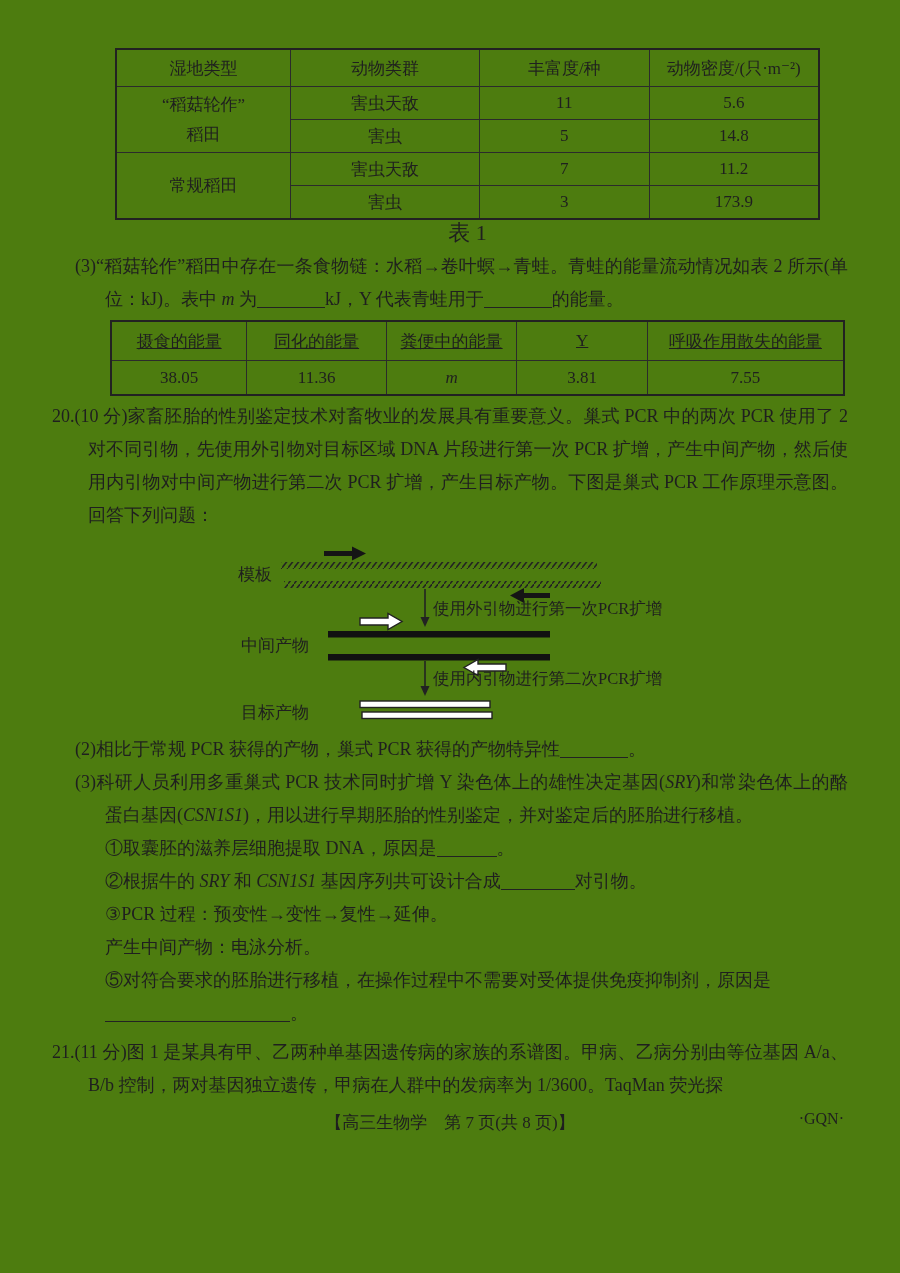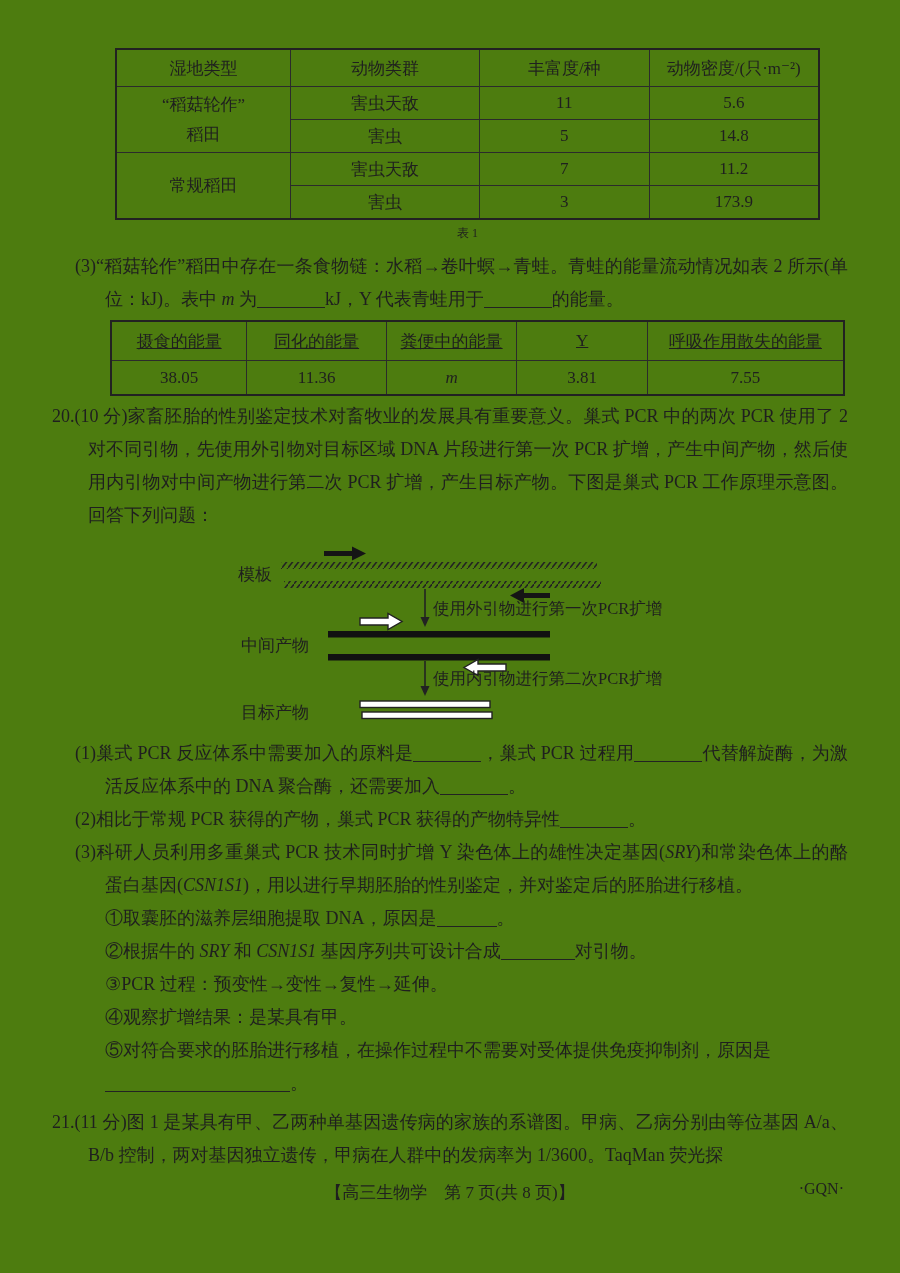--- a/index.html
+++ b/index.html
@@ -22,21 +22,21 @@
     font-weight:normal;
     text-align:center;vertical-align:middle;
     font-size:17px;padding:0 4px;
   }
   .t1 th{height:36px;}
   .t1 td{height:32px;}
   .t2 th{height:38px;text-decoration:underline;}
   .t2 td{height:33px;margin-top:36px;}
   .t1,.t2{border:2px solid #222;}
   .cell-wetland{white-space:pre-line;line-height:30px;margin-left:20px;}
-  .caption{width:705px;margin-left:115px;text-align:center;font-size:12px;line-height:26px;}
+  .caption{width:705px;margin-left:115px;text-align:center;font-size:22px;line-height:26px;}
   .caption2{width:735px;margin-left:110px;}
   
   .para{line-height:33px;text-align:justify;margin:0 52px 0 88px;}
   .p-main{margin-left:88px;text-indent:-36px;}   
   .p-sub{margin-left:105px;text-indent:-30px;}   
   .p-item{margin-left:105px;text-indent:0;}      
   .mt4{margin-top:4px;}
   .mt6{margin-top:6px;}
   i{font-style:italic;}
   .blank{
@@ -164,33 +164,32 @@
         <polygon points="192.5,150 201.5,150 197,160" fill="#222"></polygon>
       </g>
       <text x="205" y="148" class="dlabel dstep">使用内引物进行第二次PCR扩增</text>
 
       <rect x="132" y="165" width="130" height="6.5" fill="#fff" stroke="#222" stroke-width="1.4"></rect>
       <rect x="134" y="176" width="130" height="6.5" fill="#fff" stroke="#222" stroke-width="1.4"></rect>
       <text x="13" y="182" class="dlabel">目标产物</text>
     </svg>
   </div>
 
-  <p class="para p-sub mt4"><span>(1)</span><span>巢式 PCR 反应体系中需要加入的原料是</span><span class="blank"></span><span>，巢式 PCR 过程用</span><span class="blank"></span><span>代替解旋酶，为激活反应体系中的 DNA 聚合酶，还需要加入</span><span class="blank"></span><span>。</span></p>
 
   <p class="para p-sub"><span>(2)</span><span>相比于常规 PCR 获得的产物，巢式 PCR 获得的产物特异性</span><span class="blank"></span><span>。</span></p>
 
   <p class="para p-sub"><span>(3)</span><span>科研人员利用多重巢式 PCR 技术同时扩增 Y 染色体上的雄性决定基因(</span><i>SRY</i><span>)和常染色体上的酪蛋白基因(</span><i>CSN1S1</i><span>)，用以进行早期胚胎的性别鉴定，并对鉴定后的胚胎进行移植。</span></p>
 
   <p class="para p-item"><span>①取囊胚的滋养层细胞提取 DNA，原因是</span><span class="blank w-sm"></span><span>。</span></p>
 
   <p class="para p-item"><span>②根据牛的 </span><i>SRY</i><span> 和 </span><i>CSN1S1</i><span> 基因序列共可设计合成</span><span class="blank w-md"></span><span>对引物。</span></p>
 
   <p class="para p-item">③PCR 过程：预变性→变性→复性→延伸。</p>
 
-  <p class="para p-item">④观察扩增结果：是某具有甲。</p>
+  <p class="para p-item">产生中间产物：电泳分析。</p>
 
   <p class="para p-item"><span>⑤对符合要求的胚胎进行移植，在操作过程中不需要对受体提供免疫抑制剂，原因是</span><br><span class="blank w-xl"></span><span>。</span></p>
 
   <p class="para p-main mt6"><span>21.</span><span>(11 分)图 1 是某具有甲、乙两种单基因遗传病的家族的系谱图。甲病、乙病分别由等位基因 A/a、B/b 控制，两对基因独立遗传，甲病在人群中的发病率为 1/3600。TaqMan 荧光探</span></p>
 
   <div class="footer">
     <div class="footer-center">【高三生物学　第 7 页(共 8 页)】</div>
     <div class="footer-right">·GQN·</div>
   </div>
 

